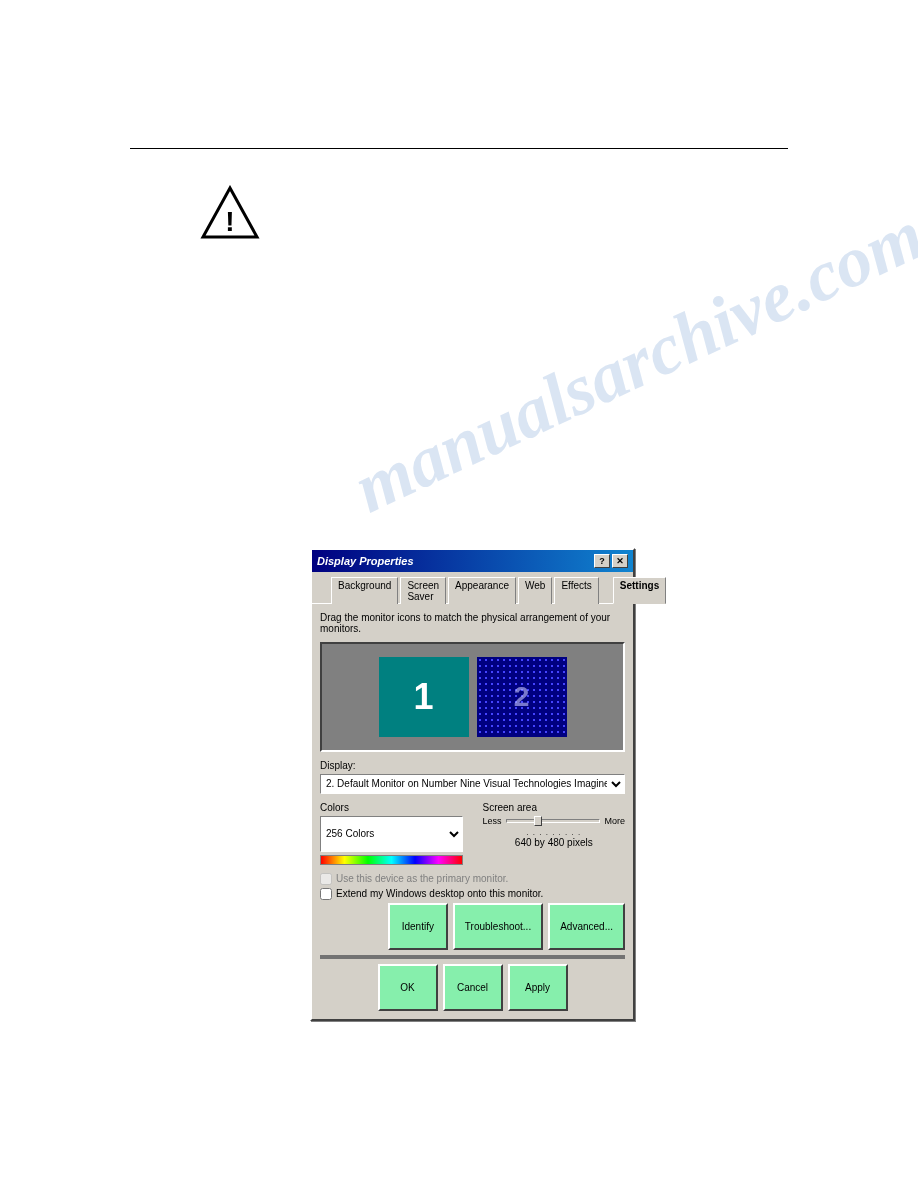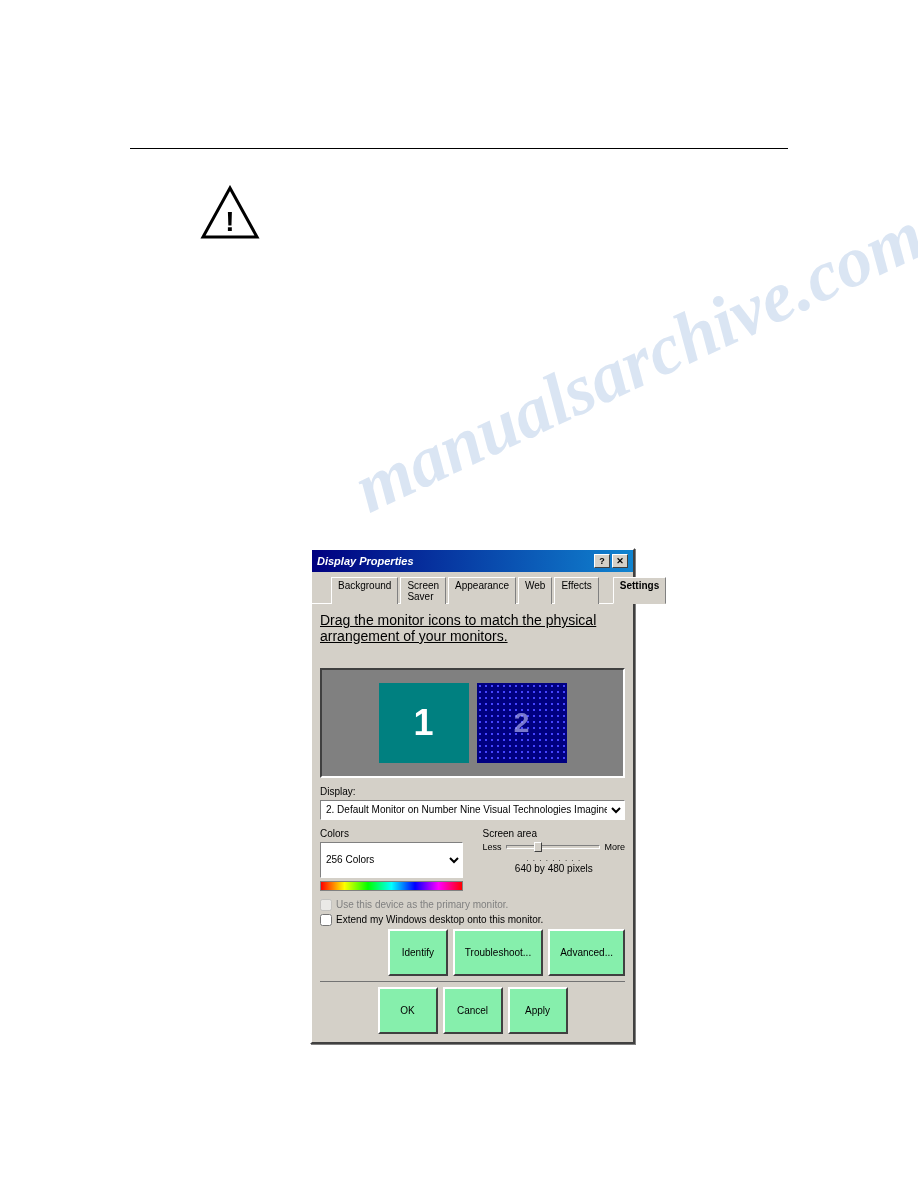--- a/index.html
+++ b/index.html
@@ -133,24 +133,23 @@
     }
 
     
     .dialog-content {
       background: #d4d0c8;
       padding: 8px;
       border-top: 1px solid #ffffff;
     }
 
     .instruction-text {
-      font-size: 14px;
+      font-size: 10px;
       color: #000;
-      margin-bottom: 24px;
-      text-decoration: underline;
+      margin-bottom: 8px;
     }
 
     
     .monitor-area {
       background: #808080;
       border: 2px solid;
       border-top-color: #404040;
       border-left-color: #404040;
       border-right-color: #ffffff;
       border-bottom-color: #ffffff;
@@ -350,21 +349,21 @@
       gap: 5px;
       margin-bottom: 5px;
       justify-content: flex-end;
     }
 
     
     .btn-row-2 {
       display: flex;
       gap: 5px;
       justify-content: center;
-      border-top: 1px solid #737373;
+      border-top: 4px solid #737373;
       padding-top: 5px;
     }
 
     .win-btn {
       background: #86efac;
       border: 2px solid;
       border-top-color: #ffffff;
       border-left-color: #ffffff;
       border-right-color: #404040;
       border-bottom-color: #404040;

